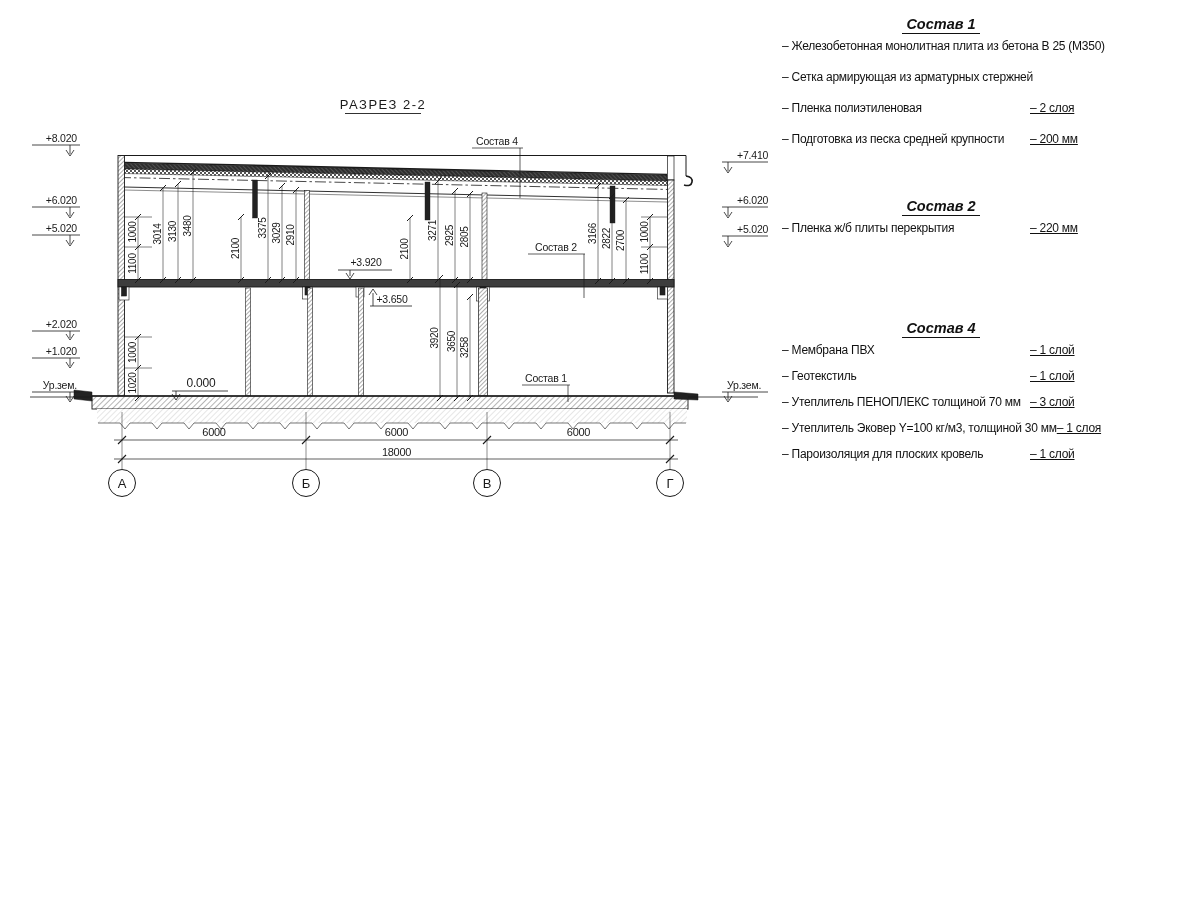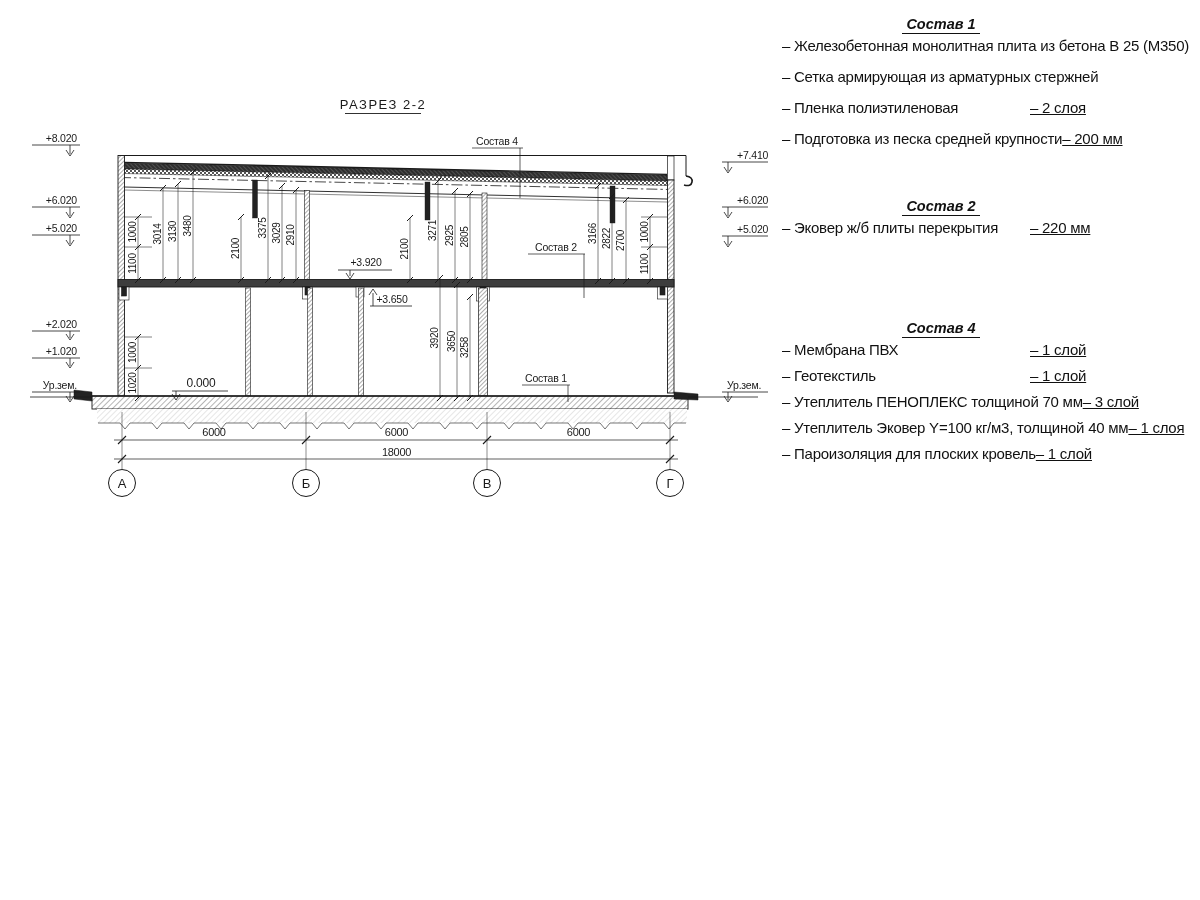--- a/index.html
+++ b/index.html
@@ -8,21 +8,21 @@
   svg text{fill:#1a1a1a;}
   .dim{font-size:10px;letter-spacing:-0.3px;}
   .lvl{font-size:10.5px;letter-spacing:-0.2px;}
   .callout{font-size:10.5px;letter-spacing:-0.2px;}
   .axisletter{font-size:13px;}
   .ttl{font-size:13px;letter-spacing:1.5px;}
   
   .spec-section{position:absolute;width:366px;left:758px;}
   .spec-head{font-size:14.5px;font-style:italic;font-weight:600;text-align:center;margin-bottom:8px;}
   .spec-head span{border-bottom:1.2px solid #111;padding:0 4px 1px 4px;}
-  .spec-row{display:flex;align-items:baseline;line-height:12px;font-size:15px;
+  .spec-row{display:flex;align-items:baseline;line-height:12px;font-size:12px;
             letter-spacing:-0.25px;padding-left:24px;white-space:nowrap;}
   .gap31{margin-bottom:19px;}
   .gap26{margin-bottom:14px;}
   .spec-name{flex:0 1 auto;}
   .spec-val{margin-left:auto;width:94px;flex:0 0 94px;text-align:left;text-decoration:underline;}
 </style>
 </head>
 <body>
 
 <div id="canvas">
@@ -244,41 +244,41 @@
       </div>
     <div class="spec-row gap31">
         <span class="spec-name">– Подготовка из песка средней крупности</span>
         <span class="spec-val">– 200 мм</span>
       </div>
   </div>
 
   <div class="spec-section" style="top:198px">
     <div class="spec-head"><span>Состав 2</span></div>
     <div class="spec-row gap31">
-        <span class="spec-name">– Эковер ж/б плиты перекрытия</span>
+        <span class="spec-name">– Пленка ж/б плиты перекрытия</span>
         <span class="spec-val">– 220 мм</span>
       </div>
   </div>
 
   <div class="spec-section" style="top:320px">
     <div class="spec-head"><span>Состав 4</span></div>
     <div class="spec-row gap26">
         <span class="spec-name">– Мембрана ПВХ</span>
         <span class="spec-val">– 1 слой</span>
       </div>
     <div class="spec-row gap26">
         <span class="spec-name">– Геотекстиль</span>
         <span class="spec-val">– 1 слой</span>
       </div>
     <div class="spec-row gap26">
         <span class="spec-name">– Утеплитель ПЕНОПЛЕКС толщиной 70 мм</span>
         <span class="spec-val">– 3 слой</span>
       </div>
     <div class="spec-row gap26">
-        <span class="spec-name">– Утеплитель Эковер Y=100 кг/м3, толщиной 40 мм</span>
+        <span class="spec-name">– Утеплитель Эковер Y=100 кг/м3, толщиной 30 мм</span>
         <span class="spec-val">– 1 слоя</span>
       </div>
     <div class="spec-row gap26">
         <span class="spec-name">– Пароизоляция для плоских кровель</span>
         <span class="spec-val">– 1 слой</span>
       </div>
   </div>
 
 </div>
 

